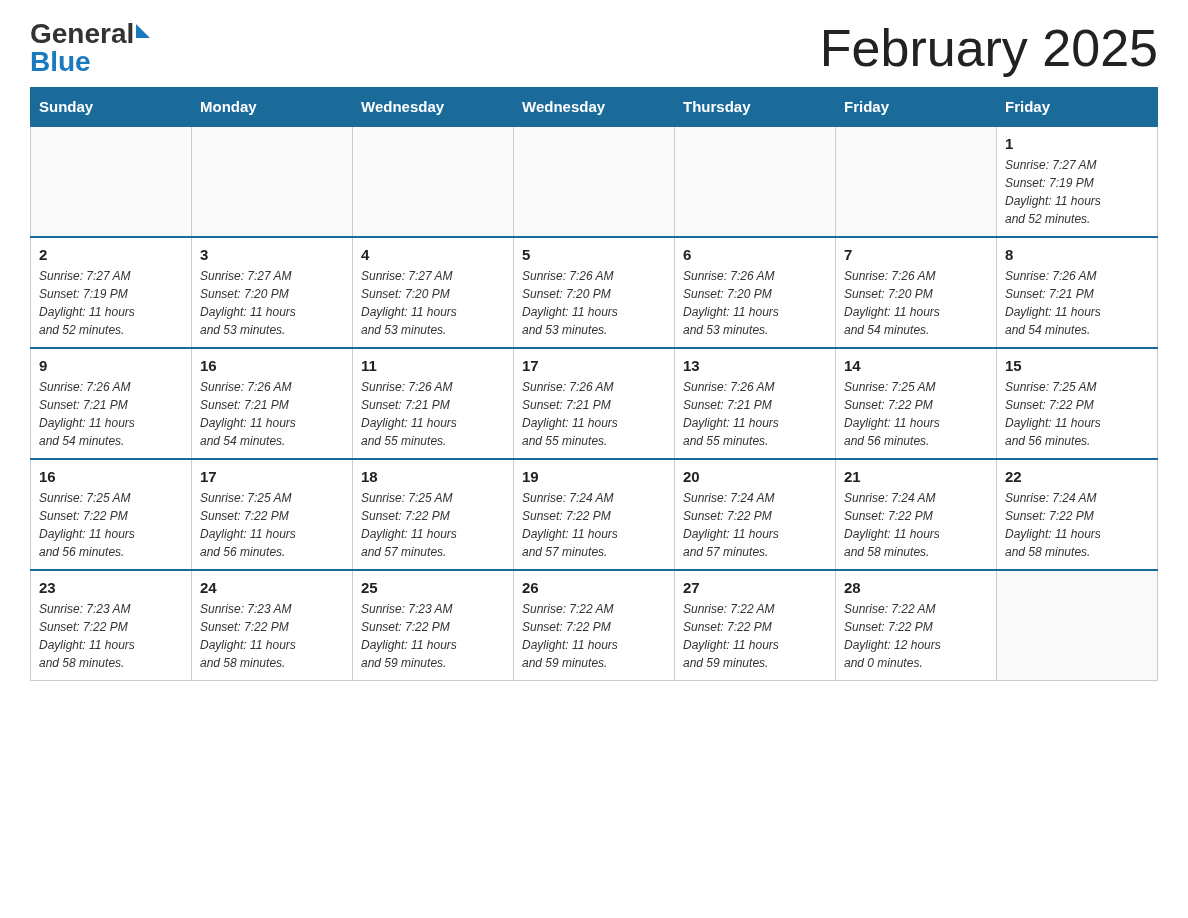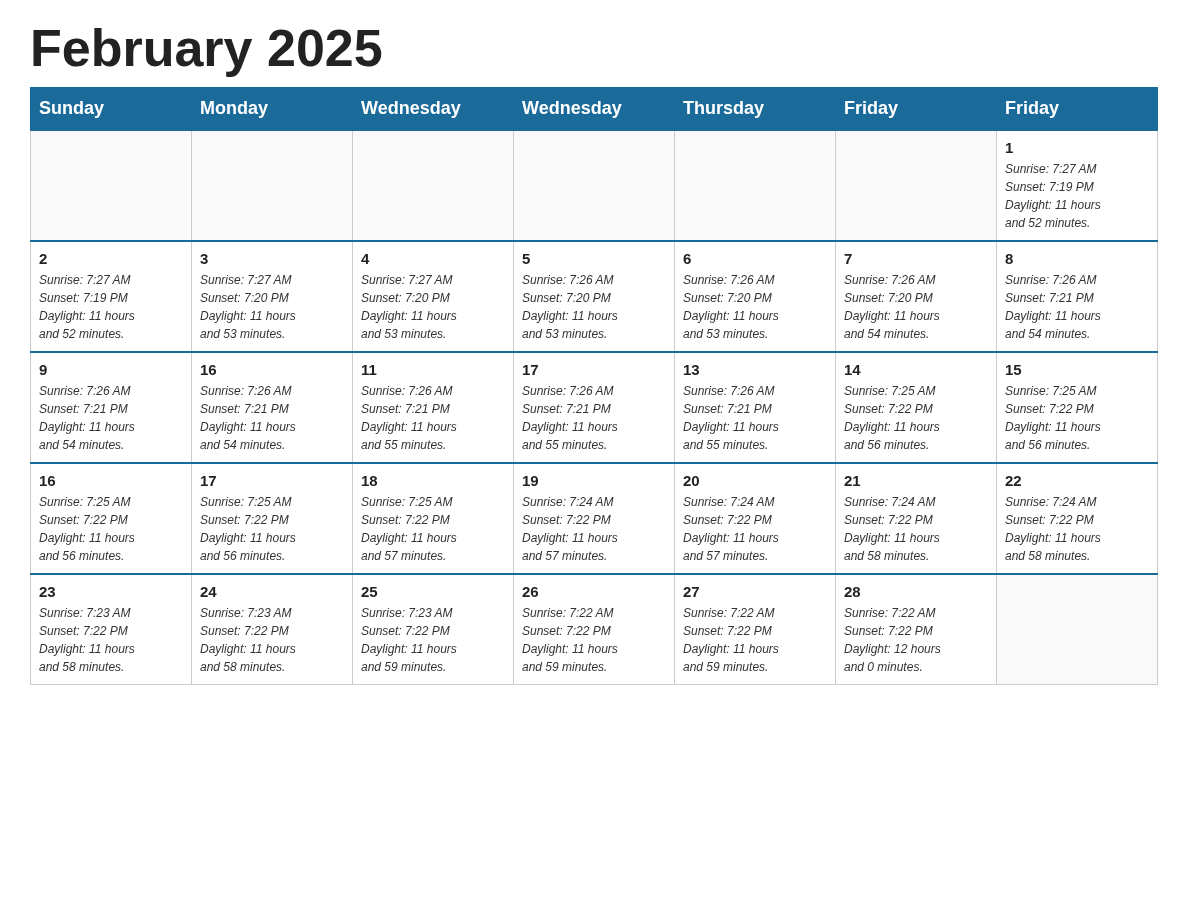--- a/index.html
+++ b/index.html
@@ -49,40 +49,40 @@
     }
     .logo-line1 {
       display: flex;
       align-items: center;
     }
     .title-block {
       text-align: right;
     }
     .month-title {
       font-size: 52px;
-      font-weight: bold;
+      font-weight: normal;
       color: #222;
       line-height: 1.1;
     }
     .location {
       font-size: 20px;
       color: #333;
       margin-top: 4px;
     }
     .calendar {
       width: 100%;
       border-collapse: collapse;
       margin-top: 10px;
     }
     .calendar th {
       background-color: #1a6a9a;
       color: #fff;
       text-align: left;
       padding: 10px 8px;
-      font-size: 18px;
+      font-size: 15px;
       font-weight: bold;
       border: 1px solid #1a6a9a;
     }
     .calendar td {
       width: calc(100% / 7);
       vertical-align: top;
       padding: 8px;
       border: 1px solid #ccc;
       border-top: 2px solid #1a6a9a;
       background: #fff;
@@ -109,20 +109,29 @@
       border-bottom: 1px solid #ddd;
     }
     .calendar tr:last-child td {
       border-bottom: 1px solid #ccc;
     }
   </style>
 </head>
 <body>
 
 <div class="header">
+  <div class="logo">
+    <div class="logo-text-block">
+      <div class="logo-line1">
+        <span class="logo-general">General</span>
+        <span class="logo-arrow"></span>
+      </div>
+      <span class="logo-blue">Blue</span>
+    </div>
+  </div>
   <div class="title-block">
     <div class="month-title">February 2025</div>
   </div>
 </div>
 
 <table class="calendar">
   <thead>
     <tr>
     <th>Sunday</th>
         <th>Monday</th>

